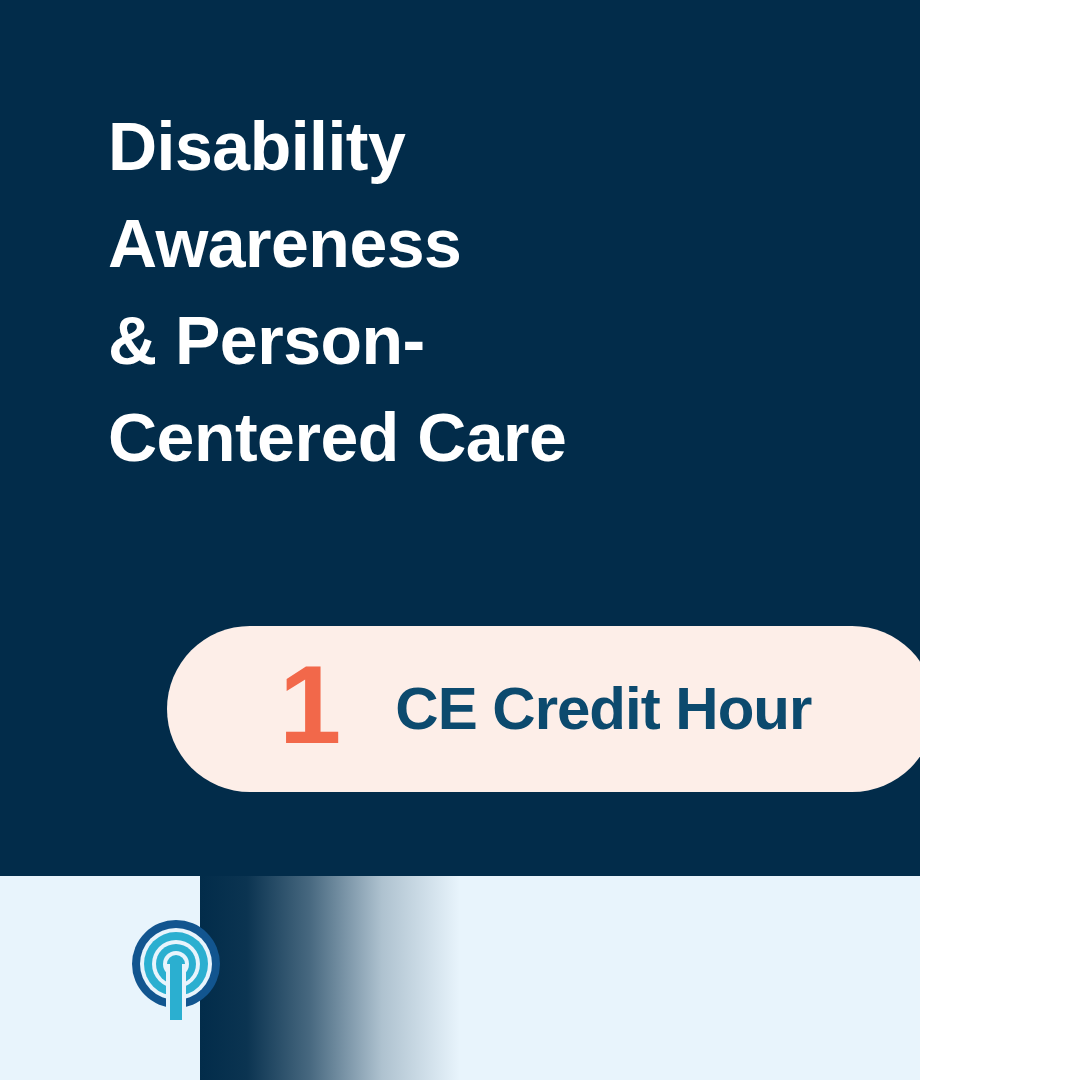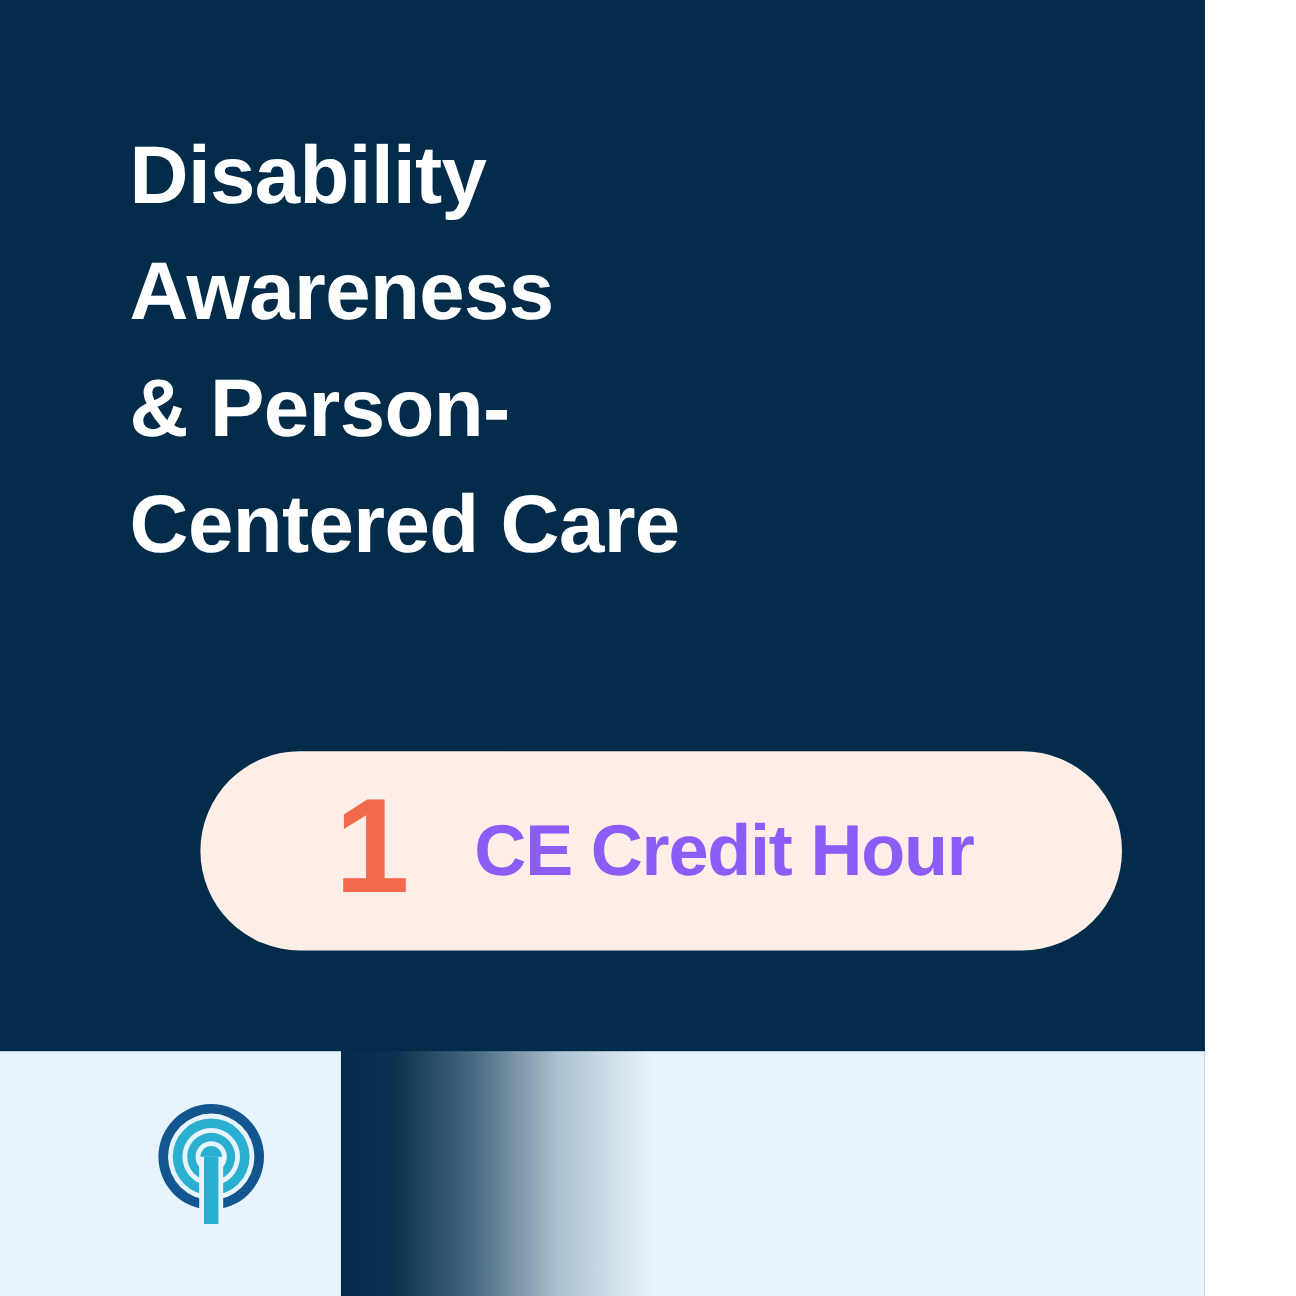--- a/index.html
+++ b/index.html
@@ -7,21 +7,21 @@
     margin: 0;
     padding: 0;
     background: #ffffff;
   }
   body {
     font-family: "Liberation Sans", sans-serif;
   }
 
   .canvas {
     position: relative;
-    width: 1004px;
+    width: 920px;
     height: 1080px;
     overflow: hidden;
     background: #022c4a;
   }
 
   
   .bg-navy {
     position: absolute;
     left: 0; top: 0;
     width: 1080px;
@@ -137,21 +137,21 @@
     letter-spacing: -2px;
     margin-right: 56px;
     position: relative;
     top: -4px;
   }
   .credit-label {
     font-family: "Liberation Sans", sans-serif;
     font-weight: 700;
     font-size: 60px;
     line-height: 1;
-    color: #8b5cf6;
+    color: #0c4a6e;
     letter-spacing: -1px;
   }
 
   
   .logo {
     position: absolute;
     left: 118px;
     top: 912px;
     width: 116px;
     height: 116px;

